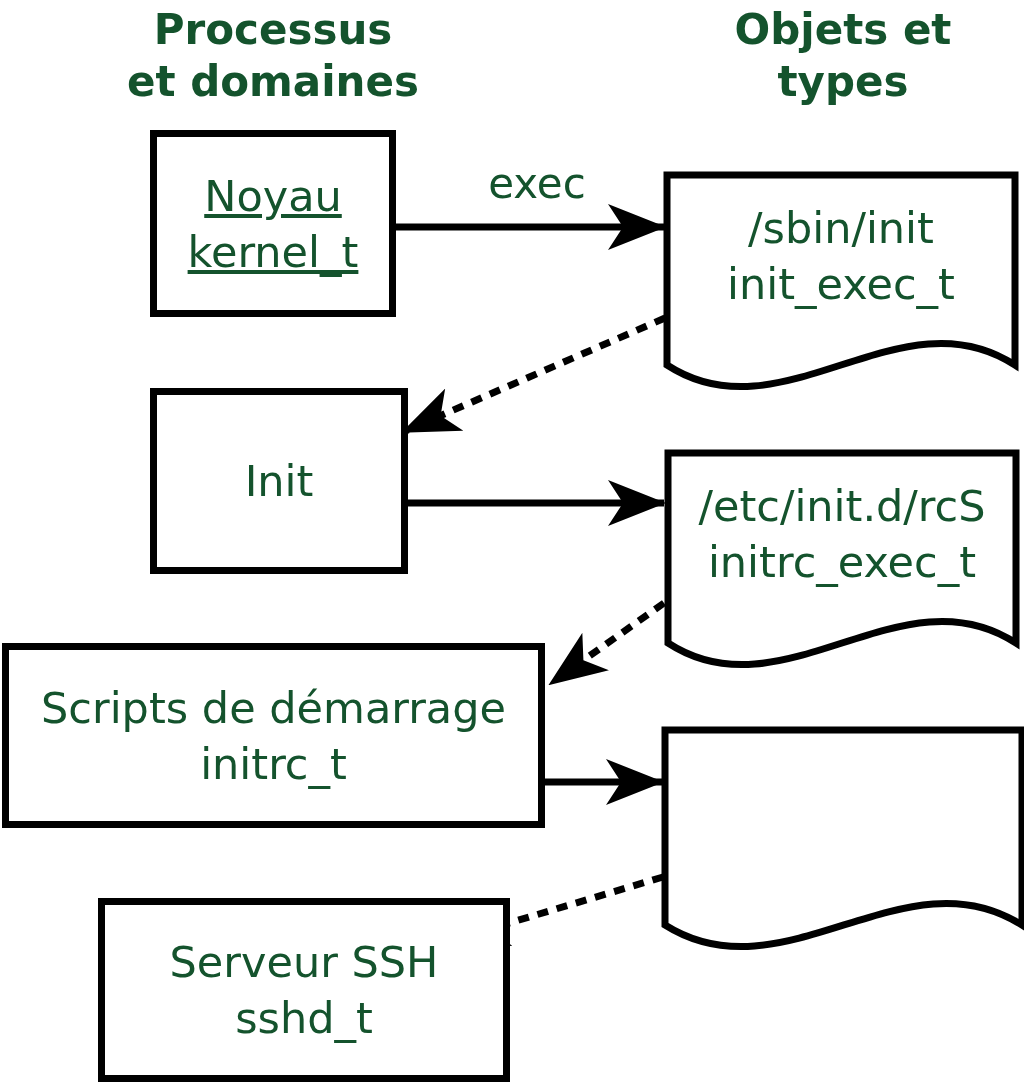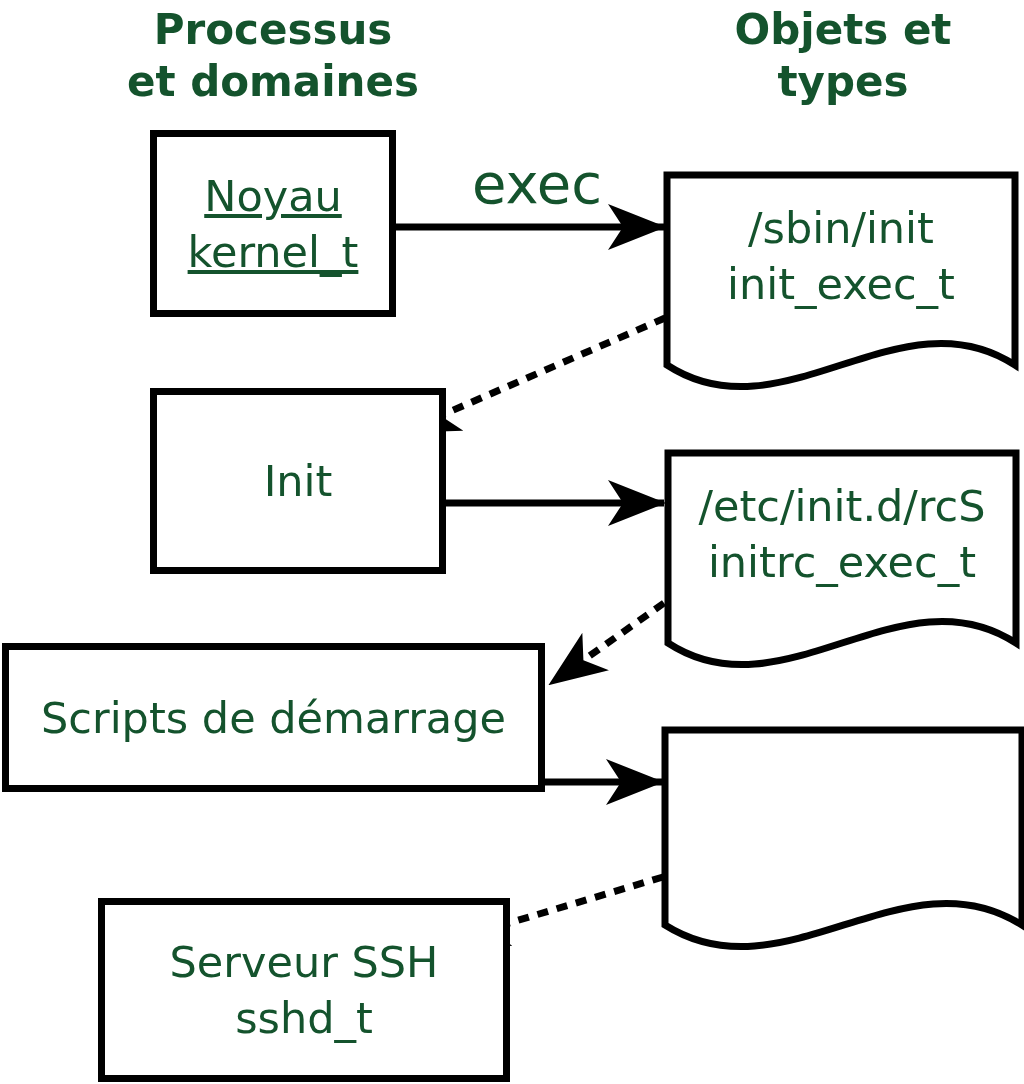--- a/index.html
+++ b/index.html
@@ -38,21 +38,21 @@
     justify-content: center;
     font-size: 43px;
     line-height: 56px;
     text-align: center;
   }
   .doc-label {
     font-size: 43px;
     line-height: 56px;
   }
   .exec-label {
-    font-size: 56px;
+    font-size: 42px;
     line-height: 48px;
   }
 </style>
 </head>
 <body>
 
 <div class="canvas">
 
   <svg class="layer" viewBox="0 0 1024 1084" xmlns="http://www.w3.org/2000/svg">
     <defs>
@@ -82,25 +82,26 @@
     <span>Objets et</span>
     <span>types</span>
   </div>
 
   <div class="txt exec-label" style="left:437px; top:160px; width:200px;">exec</div>
 
   <div class="pbox" style="left:150px; top:130px; width:246px; height:187px;text-decoration:underline;">
     <span>Noyau</span>
     <span>kernel_t</span>
   </div>
-  <div class="pbox" style="left:150px; top:388px; width:296px; height:186px;">
+  <div class="pbox" style="left:150px; top:388px; width:258px; height:186px;">
     <span>Init</span>
   </div>
-  <div class="pbox" style="left:2px; top:643px; width:543px; height:149px;">
+  <div class="pbox" style="left:2px; top:643px; width:543px; height:185px;">
     <span>Scripts de démarrage</span>
+    <span>initrc_t</span>
   </div>
   <div class="pbox" style="left:98px; top:898px; width:412px; height:184px;">
     <span>Serveur SSH</span>
     <span>sshd_t</span>
   </div>
 
   <div class="txt doc-label" style="left:667px; top:200px; width:348px;">
     <span>/sbin/init</span>
     <span>init_exec_t</span>
   </div>

